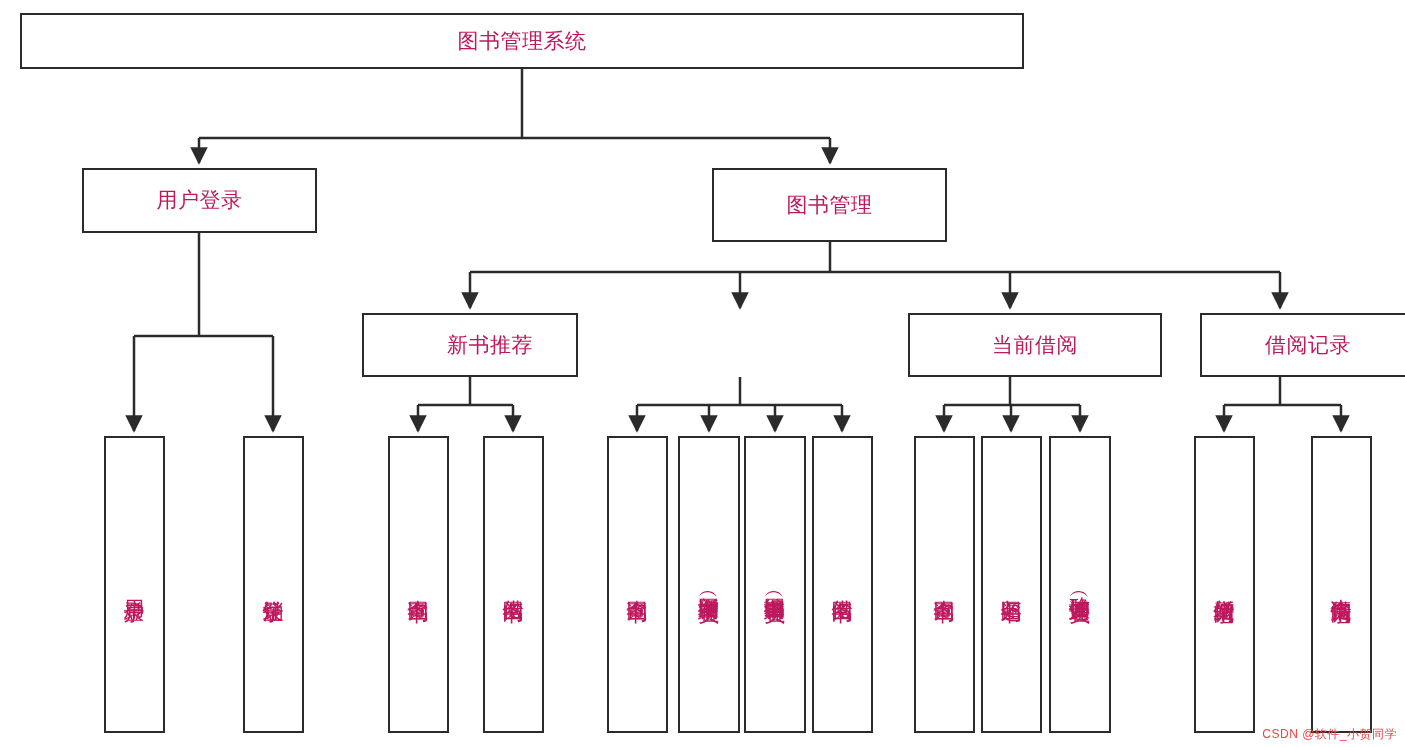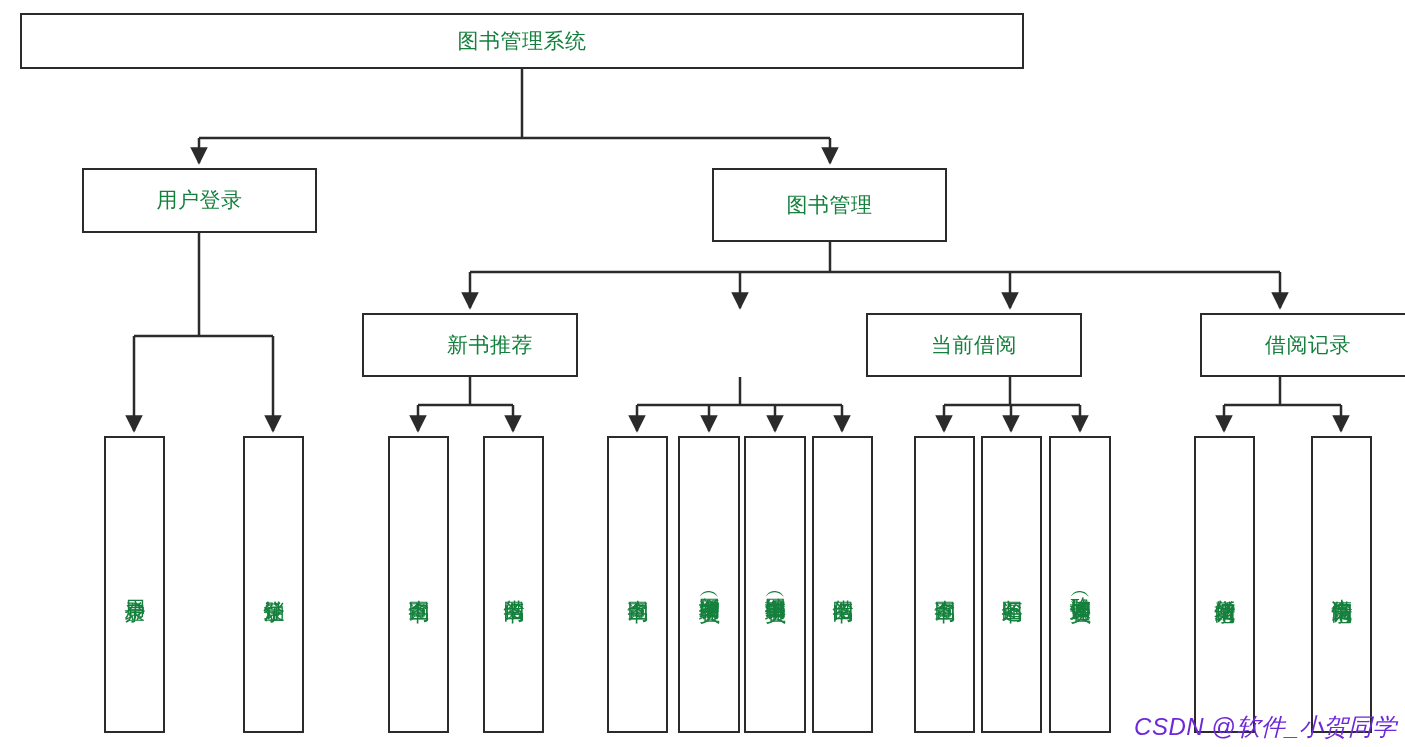--- a/index.html
+++ b/index.html
@@ -26,22 +26,21 @@
     pointer-events: none;
   }
   .node {
     position: absolute;
     box-sizing: border-box;
     background: #ffffff;
     border: 2px solid #2b2b2b;
     display: flex;
     align-items: center;
     justify-content: center;
-    color: #15803d;
-    font-family: Liberation Serif, serif;
+    color: #be185d;
   }
   .node .label {
     display: block;
     text-align: center;
     line-height: 1.06;
     white-space: pre;
   }
   .node.horiz .label {
     font-size: 21px;
     letter-spacing: 0.5px;
@@ -54,25 +53,24 @@
     writing-mode: vertical-rl;
     text-orientation: upright;
     font-size: 21px;
     letter-spacing: 1px;
     line-height: 1;
   }
   #watermark {
     position: absolute;
     right: 8px;
     bottom: 4px;
-    font-size: 24px;
-    color: #6d28d9;
+    font-size: 12px;
+    color: #ef4444;
     letter-spacing: 0.5px;
     white-space: nowrap;
-    font-style: italic;
   }
 </style>
 </head>
 <body>
 
 <div id="canvas">
 
   <svg id="wires" viewBox="0 0 1405 747" xmlns="http://www.w3.org/2000/svg">
     <defs>
       <marker id="arrow" viewBox="0 0 10 10" refX="9" refY="5" markerWidth="7" markerHeight="7" orient="auto-start-reverse">
@@ -130,21 +128,21 @@
   <div class="node horiz" style="left:82px; top:168px; width:235px; height:65px;">
     <span class="label">用户登录</span>
   </div>
   <div class="node horiz" style="left:712px; top:168px; width:235px; height:74px;">
     <span class="label">图书管理</span>
   </div>
 
   <div class="node horiz" style="left:362px; top:313px; width:216px; height:64px;padding-left:40px;">
     <span class="label">新书推荐</span>
   </div>
-  <div class="node horiz" style="left:866px; top:313px; width:216px; height:64px;">
+  <div class="node horiz" style="left:908px; top:313px; width:254px; height:64px;">
     <span class="label">当前借阅</span>
   </div>
   <div class="node horiz" style="left:1200px; top:313px; width:216px; height:64px;">
     <span class="label">借阅记录</span>
   </div>
 
   <div class="node vert" style="left:104px; top:436px; width:61px; height:297px;">
     <span class="label">用户登录</span>
   </div>
   <div class="node vert" style="left:243px; top:436px; width:61px; height:297px;">

